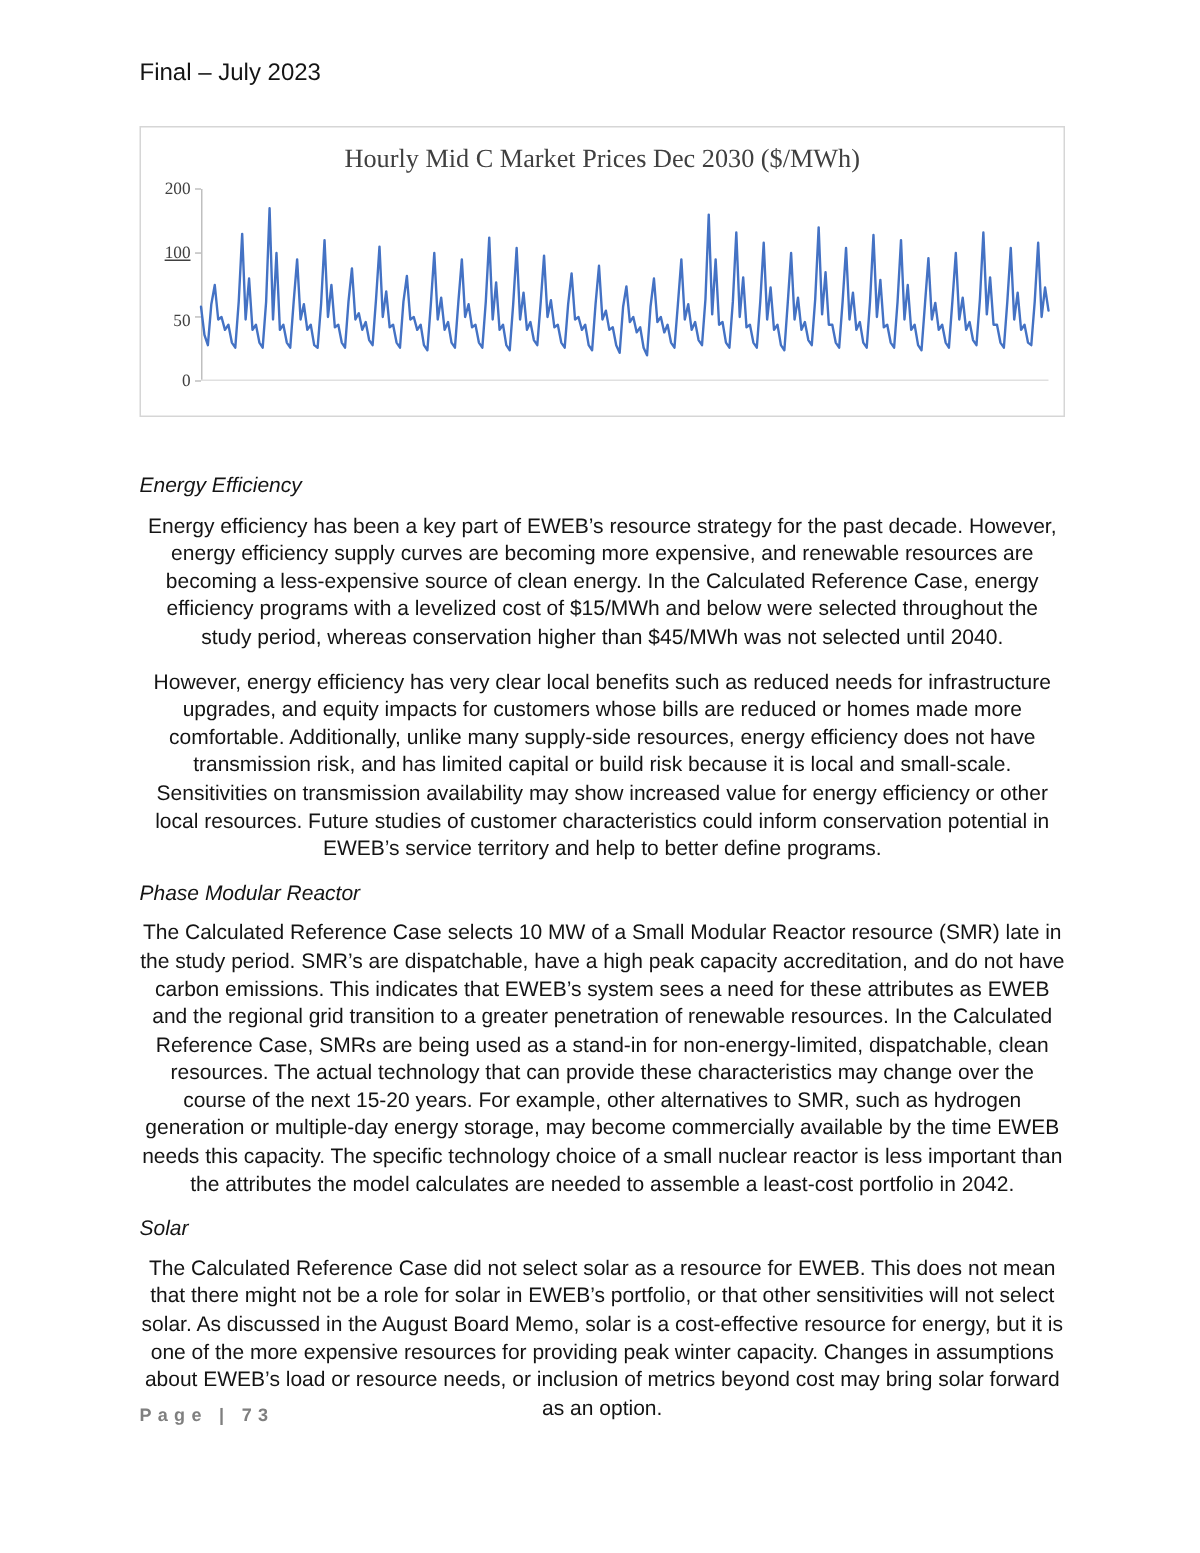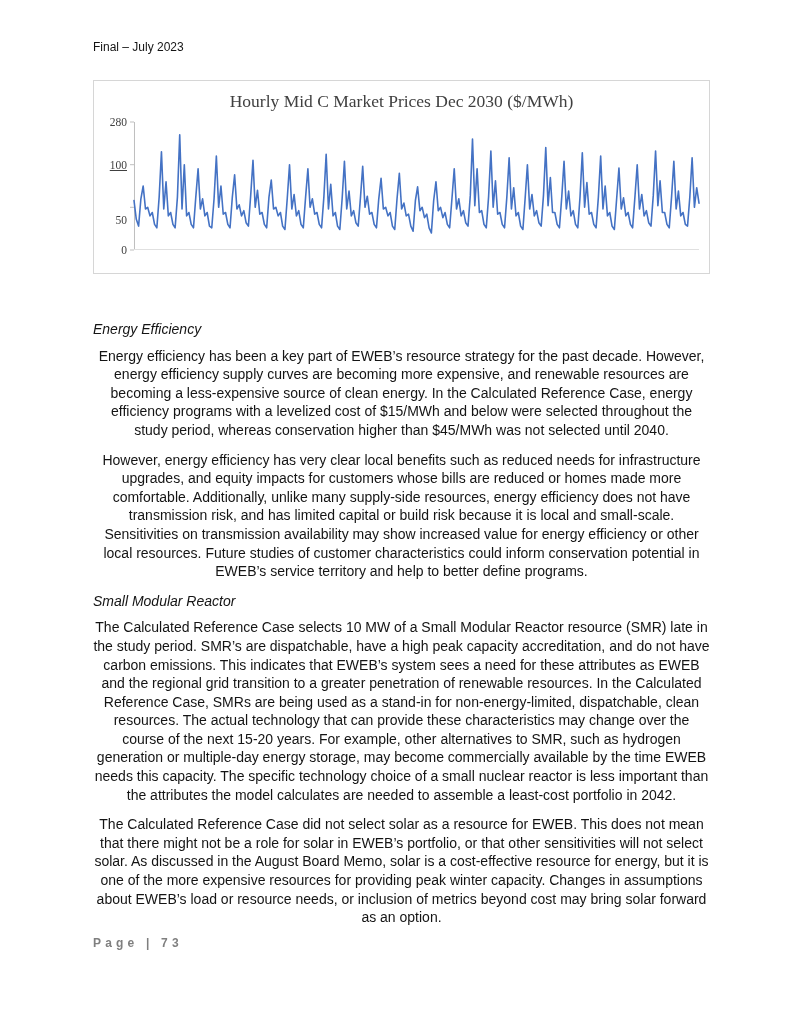--- a/index.html
+++ b/index.html
@@ -1,54 +1,54 @@
 <!DOCTYPE html>
 <html><head>
 <meta charset="utf-8">
 <style>
   html,body{margin:0;padding:0;background:#ffffff;}
   body{width:800px;height:1035px;font-family:"Liberation Sans",sans-serif;color:#141414;}
   .page{position:relative;width:800px;height:1035px;overflow:hidden;box-sizing:border-box;
         padding:40px 90px 0 93px;background:#fff;}
-  .doc-header{font-size:12px;color:#141414;}
+  .doc-header{font-size:16px;color:#141414;}
   
   .chart-box{margin-top:26px;border:1px solid #d6d6d6;background:#fff;box-sizing:border-box;
              padding:8px 10px 18px 10px;height:194px;}
   .chart-title{font-family:"Liberation Serif",serif;font-size:17.5px;color:#404040;
                text-align:center;margin:2px 0 10px 0;}
   .chart-body{display:flex;align-items:flex-start;}
   .y-axis{position:relative;width:30px;height:128px;flex:0 0 30px;}
   .ytick{position:absolute;right:7px;font-family:"Liberation Serif",serif;font-size:11.5px;
          color:#404040;line-height:14px;}
   .plot-wrap{flex:1 1 auto;height:128px;}
   .plot-wrap svg{width:100%;height:128px;display:block;overflow:visible;}
   
-  .content{margin-top:46px;}
+  .content{margin-top:36px;}
   .section-heading{font-style:italic;font-size:14px;margin:9px 0 8px 0;line-height:18.6px;}
   .para{font-size:14px;line-height:18.6px;margin:0 0 11px 0;text-align:center;}
   
   .doc-footer{position:absolute;left:93px;right:90px;top:936px;display:flex;
               justify-content:space-between;align-items:flex-start;}
   .doc-footer span{font-size:12px;font-weight:700;color:#7f7f7f;letter-spacing:0.35em;}
 </style>
 </head>
 <body>
 
 <div class="page">
 
   <div class="doc-header">Final – July 2023</div>
 
   <div class="chart-box">
     <div class="chart-title">Hourly Mid C Market Prices Dec 2030 ($/MWh)</div>
     <div class="chart-body">
       <div class="y-axis" id="y-axis">
           <span class="ytick" style="top: 121px;">0</span>
-          <span class="ytick" style="top: 91px;">50</span>
+          <span class="ytick" style="top: 81px;">50</span>
           <span class="ytick" style="top: 35.6667px; text-decoration: underline;">100</span>
-          <span class="ytick" style="top: -7px;">280</span>
+          <span class="ytick" style="top: -7px;">200</span>
         </div>
       <div class="plot-wrap">
         <svg id="chart-svg" preserveAspectRatio="none" viewBox="0 0 566 128">
             <line x1="0.5" y1="0" x2="0.5" y2="128" stroke="#bfbfbf" stroke-width="1"></line>
             <line x1="0" y1="127.5" x2="566" y2="127.5" stroke="#e0e0e0" stroke-width="1"></line>
             <line x1="-4" y1="128.0" x2="0" y2="128.0" stroke="#bfbfbf" stroke-width="1"></line>
             <line x1="-4" y1="85.3" x2="0" y2="85.3" stroke="#bfbfbf" stroke-width="1"></line>
             <line x1="-4" y1="42.7" x2="0" y2="42.7" stroke="#bfbfbf" stroke-width="1"></line>
             <line x1="-4" y1="0.0" x2="0" y2="0.0" stroke="#bfbfbf" stroke-width="1"></line>
             <polyline points="0.0,78.5 2.3,97.3 4.6,104.1 6.9,76.8 9.2,64.0 11.5,87.0 13.7,85.3 16.0,93.9 18.3,90.5 20.6,102.4 22.9,105.8 25.2,75.1 27.5,29.9 29.8,87.0 32.1,59.7 34.4,93.9 36.7,90.5 39.0,102.4 41.2,105.8 43.5,75.1 45.8,12.8 48.1,87.0 50.4,42.7 52.7,93.9 55.0,90.5 57.3,102.4 59.6,105.8 61.9,75.1 64.2,46.9 66.5,87.0 68.7,76.8 71.0,93.9 73.3,90.5 75.6,104.1 77.9,105.8 80.2,76.8 82.5,34.1 84.8,85.3 87.1,64.0 89.4,92.2 91.7,90.5 94.0,102.4 96.2,105.8 98.5,75.1 100.8,52.9 103.1,87.0 105.4,82.8 107.7,93.9 110.0,88.7 112.3,100.7 114.6,104.1 116.9,73.4 119.2,38.4 121.4,85.3 123.7,68.3 126.0,92.2 128.3,90.5 130.6,102.4 132.9,105.8 135.2,75.1 137.5,58.0 139.8,87.0 142.1,85.3 144.4,93.9 146.7,90.5 148.9,104.1 151.2,107.5 153.5,76.8 155.8,42.7 158.1,87.0 160.4,72.5 162.7,93.9 165.0,88.7 167.3,102.4 169.6,105.8 171.9,75.1 174.2,46.9 176.4,85.3 178.7,76.8 181.0,92.2 183.3,90.5 185.6,102.4 187.9,105.8 190.2,75.1 192.5,32.4 194.8,87.0 197.1,62.3 199.4,93.9 201.7,90.5 203.9,104.1 206.2,107.5 208.5,76.8 210.8,39.3 213.1,87.0 215.4,69.1 217.7,93.9 220.0,88.7 222.3,100.7 224.6,104.1 226.9,75.1 229.1,44.4 231.4,85.3 233.7,74.2 236.0,92.2 238.3,90.5 240.6,102.4 242.9,105.8 245.2,76.8 247.5,56.3 249.8,87.0 252.1,85.3 254.4,93.9 256.6,90.5 258.9,104.1 261.2,107.5 263.5,76.8 265.8,51.2 268.1,87.0 270.4,81.1 272.7,93.9 275.0,92.2 277.3,104.1 279.6,109.2 281.9,78.5 284.1,64.9 286.4,88.7 288.7,85.3 291.0,95.6 293.3,92.2 295.6,105.8 297.9,110.9 300.2,78.5 302.5,59.7 304.8,88.7 307.1,85.3 309.4,95.6 311.6,90.5 313.9,102.4 316.2,105.8 318.5,76.8 320.8,46.9 323.1,87.0 325.4,76.8 327.7,93.9 330.0,88.7 332.3,100.7 334.6,104.1 336.9,73.4 339.1,17.1 341.4,83.6 343.7,46.9 346.0,90.5 348.3,88.7 350.6,102.4 352.9,105.8 355.2,75.1 357.5,29.0 359.8,85.3 362.1,58.9 364.3,92.2 366.6,90.5 368.9,102.4 371.2,105.8 373.5,75.1 375.8,35.8 378.1,87.0 380.4,65.7 382.7,93.9 385.0,90.5 387.3,104.1 389.6,107.5 391.8,76.8 394.1,42.7 396.4,87.0 398.7,72.5 401.0,93.9 403.3,88.7 405.6,100.7 407.9,104.1 410.2,73.4 412.5,25.6 414.8,83.6 417.1,55.5 419.3,90.5 421.6,90.5 423.9,102.4 426.2,105.8 428.5,75.1 430.8,39.3 433.1,87.0 435.4,69.1 437.7,93.9 440.0,88.7 442.3,102.4 444.6,105.8 446.8,75.1 449.1,30.7 451.4,85.3 453.7,60.6 456.0,92.2 458.3,90.5 460.6,102.4 462.9,105.8 465.2,75.1 467.5,34.1 469.8,87.0 472.0,64.0 474.3,93.9 476.6,90.5 478.9,104.1 481.2,107.5 483.5,76.8 485.8,46.1 488.1,87.0 490.4,75.9 492.7,93.9 495.0,90.5 497.3,102.4 499.5,105.8 501.8,75.1 504.1,42.7 506.4,87.0 508.7,72.5 511.0,93.9 513.3,88.7 515.6,100.7 517.9,104.1 520.2,73.4 522.5,29.0 524.8,83.6 527.0,58.9 529.3,90.5 531.6,90.5 533.9,102.4 536.2,105.8 538.5,75.1 540.8,39.3 543.1,87.0 545.4,69.1 547.7,93.9 550.0,90.5 552.3,102.4 554.5,104.1 556.8,75.1 559.1,35.8 561.4,85.3 563.7,65.7 566.0,81.1" fill="none" stroke="#4472C4" stroke-width="1.6" stroke-linejoin="round" stroke-linecap="round"></polyline>
@@ -56,23 +56,24 @@
       </div>
     </div>
   </div>
 
   <div class="content">
 
     <div class="section-heading">Energy Efficiency</div>
     <p class="para">Energy efficiency has been a key part of EWEB’s resource strategy for the past decade. However, energy efficiency supply curves are becoming more expensive, and renewable resources are becoming a less-expensive source of clean energy. In the Calculated Reference Case, energy efficiency programs with a levelized cost of $15/MWh and below were selected throughout the study period, whereas conservation higher than $45/MWh was not selected until 2040.</p>
     <p class="para">However, energy efficiency has very clear local benefits such as reduced needs for infrastructure upgrades, and equity impacts for customers whose bills are reduced or homes made more comfortable. Additionally, unlike many supply-side resources, energy efficiency does not have transmission risk, and has limited capital or build risk because it is local and small-scale. Sensitivities on transmission availability may show increased value for energy efficiency or other local resources. Future studies of customer characteristics could inform conservation potential in EWEB’s service territory and help to better define programs.</p>
 
-    <div class="section-heading">Small Modular Reactor</div>
+    <div class="section-heading">Phase Modular Reactor</div>
     <p class="para">The Calculated Reference Case selects 10 MW of a Small Modular Reactor resource (SMR) late in the study period. SMR’s are dispatchable, have a high peak capacity accreditation, and do not have carbon emissions. This indicates that EWEB’s system sees a need for these attributes as EWEB and the regional grid transition to a greater penetration of renewable resources. In the Calculated Reference Case, SMRs are being used as a stand-in for non-energy-limited, dispatchable, clean resources. The actual technology that can provide these characteristics may change over the course of the next 15-20 years. For example, other alternatives to SMR, such as hydrogen generation or multiple-day energy storage, may become commercially available by the time EWEB needs this capacity. The specific technology choice of a small nuclear reactor is less important than the attributes the model calculates are needed to assemble a least-cost portfolio in 2042.</p>
 
+    <div class="section-heading">Solar</div>
     <p class="para">The Calculated Reference Case did not select solar as a resource for EWEB. This does not mean that there might not be a role for solar in EWEB’s portfolio, or that other sensitivities will not select solar. As discussed in the August Board Memo, solar is a cost-effective resource for energy, but it is one of the more expensive resources for providing peak winter capacity. Changes in assumptions about EWEB’s load or resource needs, or inclusion of metrics beyond cost may bring solar forward as an option.</p>
 
   </div>
 
   <div class="doc-footer">
     <span>Page | 73</span>
   </div>
 
 </div>
 

